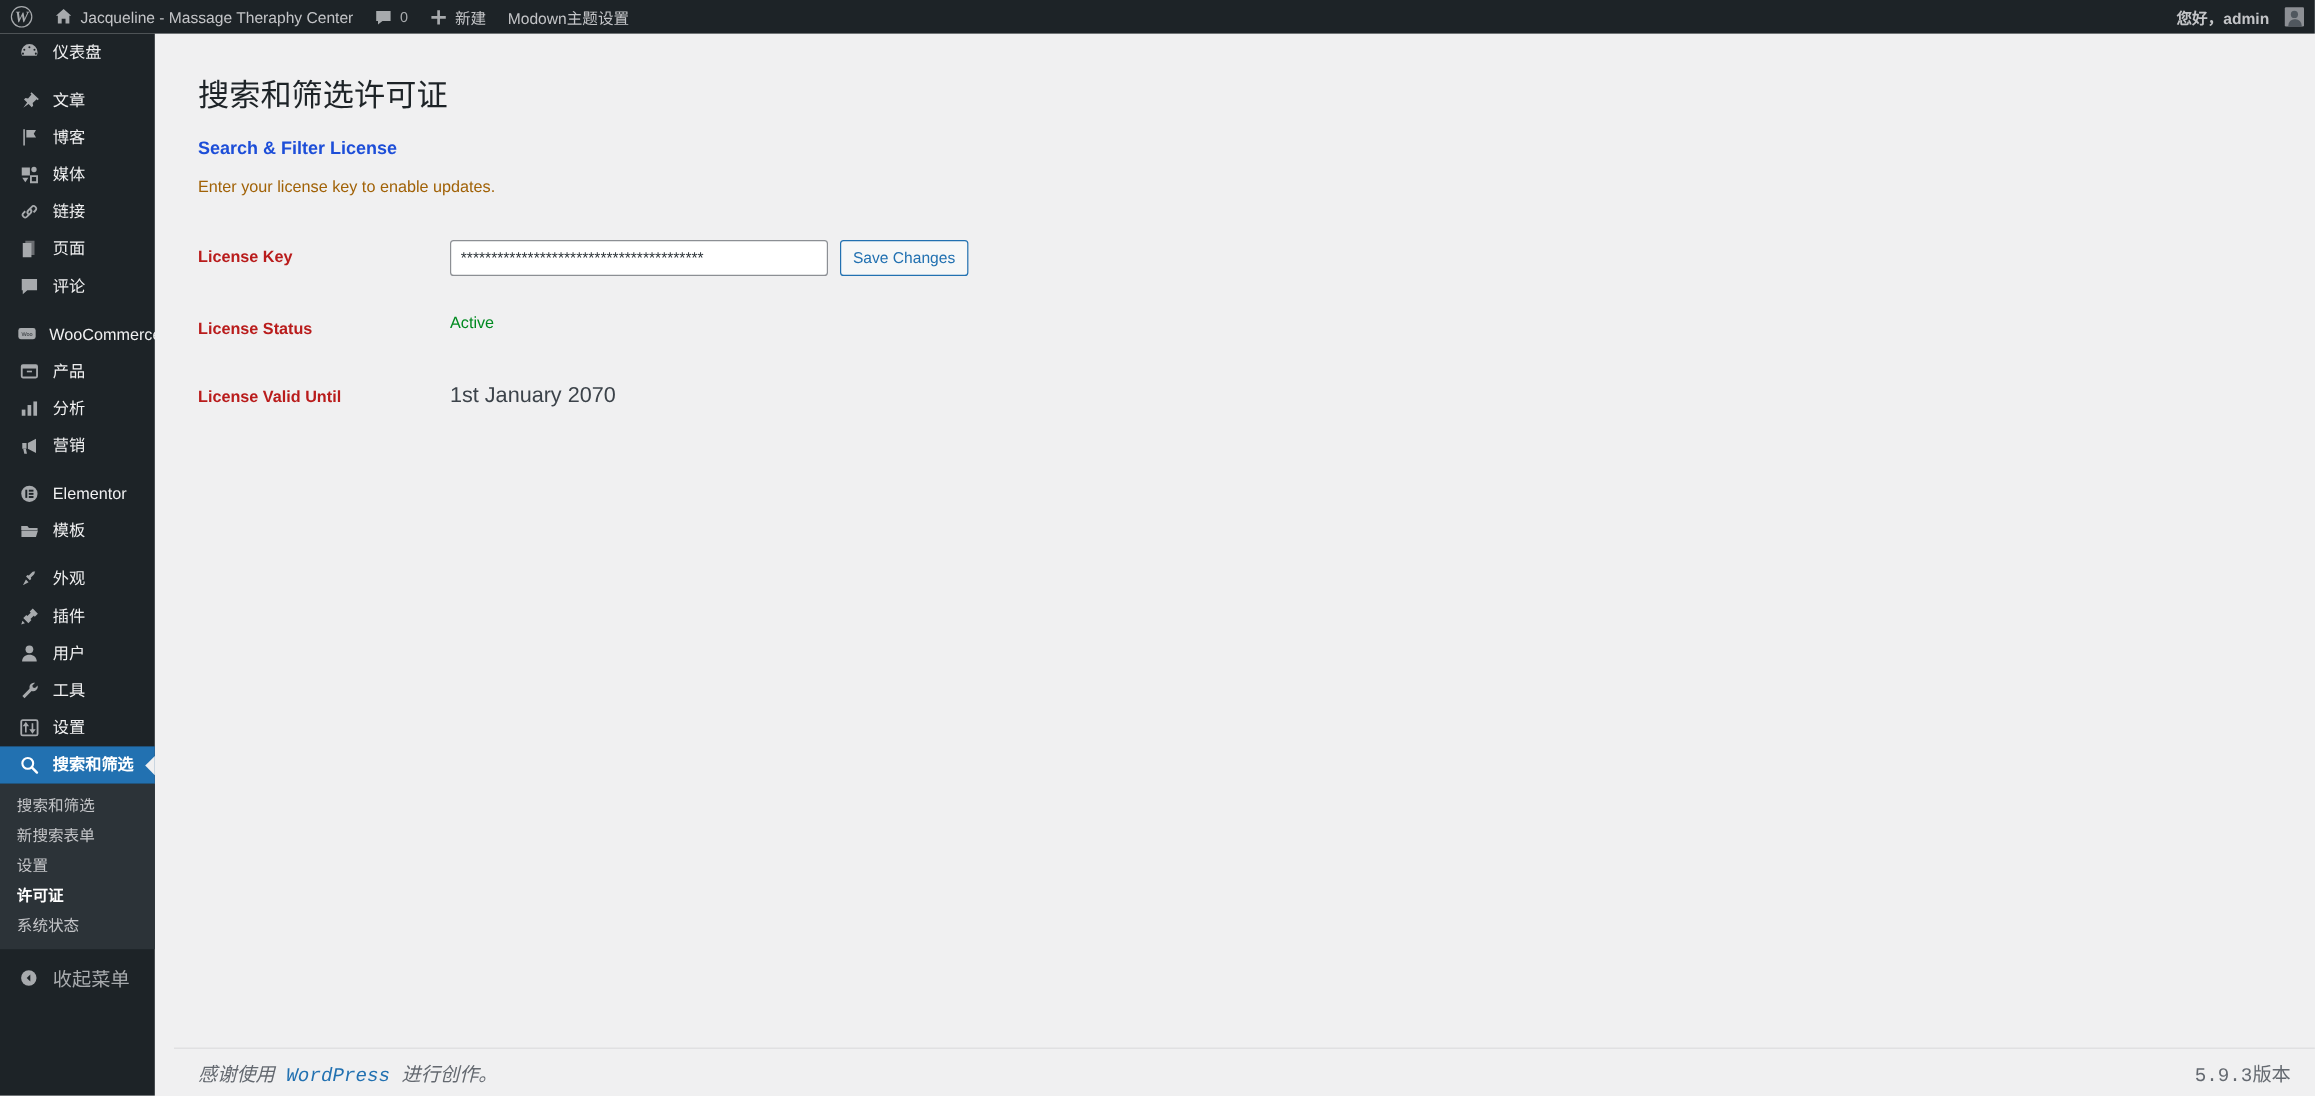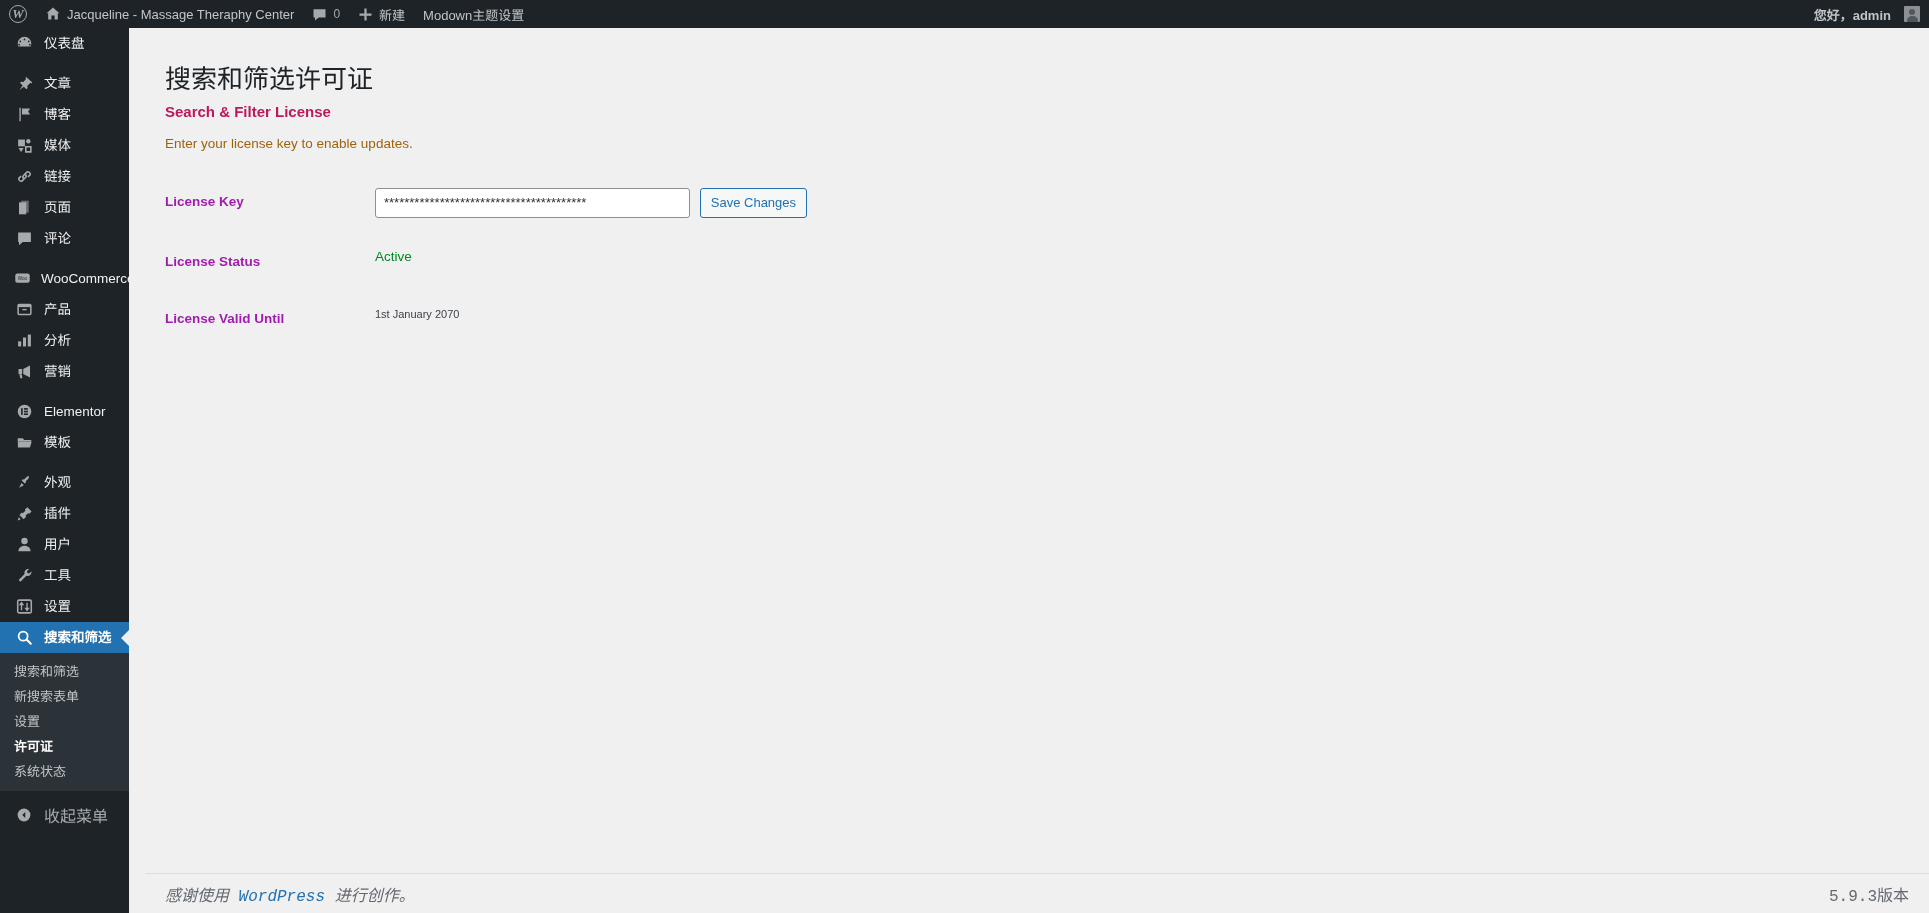--- a/index.html
+++ b/index.html
@@ -107,39 +107,39 @@
   
   #wpcontent {
     position: absolute; top: 28px; left: 145px;
     width: 1784px; height: 885px;
     background: #f0f0f1;
     overflow: hidden;
   }
   #wpbody-content { padding: 20px 20px 0 20px; }
 
   h1.page-title {
-    margin: 15px 0 6px 0;
+    margin: 15px 0 18px 0;
     font-size: 26px; font-weight: 400;
     color: #1d2327; line-height: 1.3;
   }
   h2.section-title {
     margin: 0 0 16px 0;
-    font-size: 15px; font-weight: 700; color: #be185d;
+    font-size: 15px; font-weight: 700; color: #1d4ed8;
   }
   p.section-desc {
     margin: 0 0 22px 0;
     font-size: 13.5px; color: #a16207;
   }
 
   table.form-table { border-collapse: collapse; width: 100%; max-width: 1200px; }
   table.form-table th {
     width: 200px;
     text-align: left; vertical-align: top;
     padding: 20px 10px 20px 0;
-    font-size: 13.5px; font-weight: 600; color: #a21caf;
+    font-size: 13.5px; font-weight: 600; color: #b91c1c;
     line-height: 1.3;
   }
   table.form-table td {
     padding: 15px 10px;
     vertical-align: top;
     font-size: 13.5px; color: #3c434a;
     line-height: 1.4;
   }
   td.tight { padding-top: 18px; }
 
@@ -158,21 +158,21 @@
     padding: 0 10px; margin-left: 6px;
     background: #f6f7f7; border: 1px solid #2271b1; border-radius: 3px;
     color: #2271b1; font-size: 13px;
     font-family: "Liberation Sans", sans-serif;
     cursor: pointer; vertical-align: middle;
     white-space: nowrap;
   }
   .button.standalone { margin-left: 0; }
 
   .status-active { color: #008a20; font-size: 13.5px; }
-  .valid-until { color: #3c434a; font-size: 11px; }
+  .valid-until { color: #3c434a; font-size: 18px; }
 
   
   #wpfooter {
     position: absolute; left: 145px; bottom: 0;
     width: 1784px; height: 40px;
     display: flex; align-items: center;
     padding: 0 20px;
     border-top: 1px solid #dcdcde;
     color: #646970; font-size: 16px; font-style: italic; font-family: Liberation Mono, monospace;
   }

